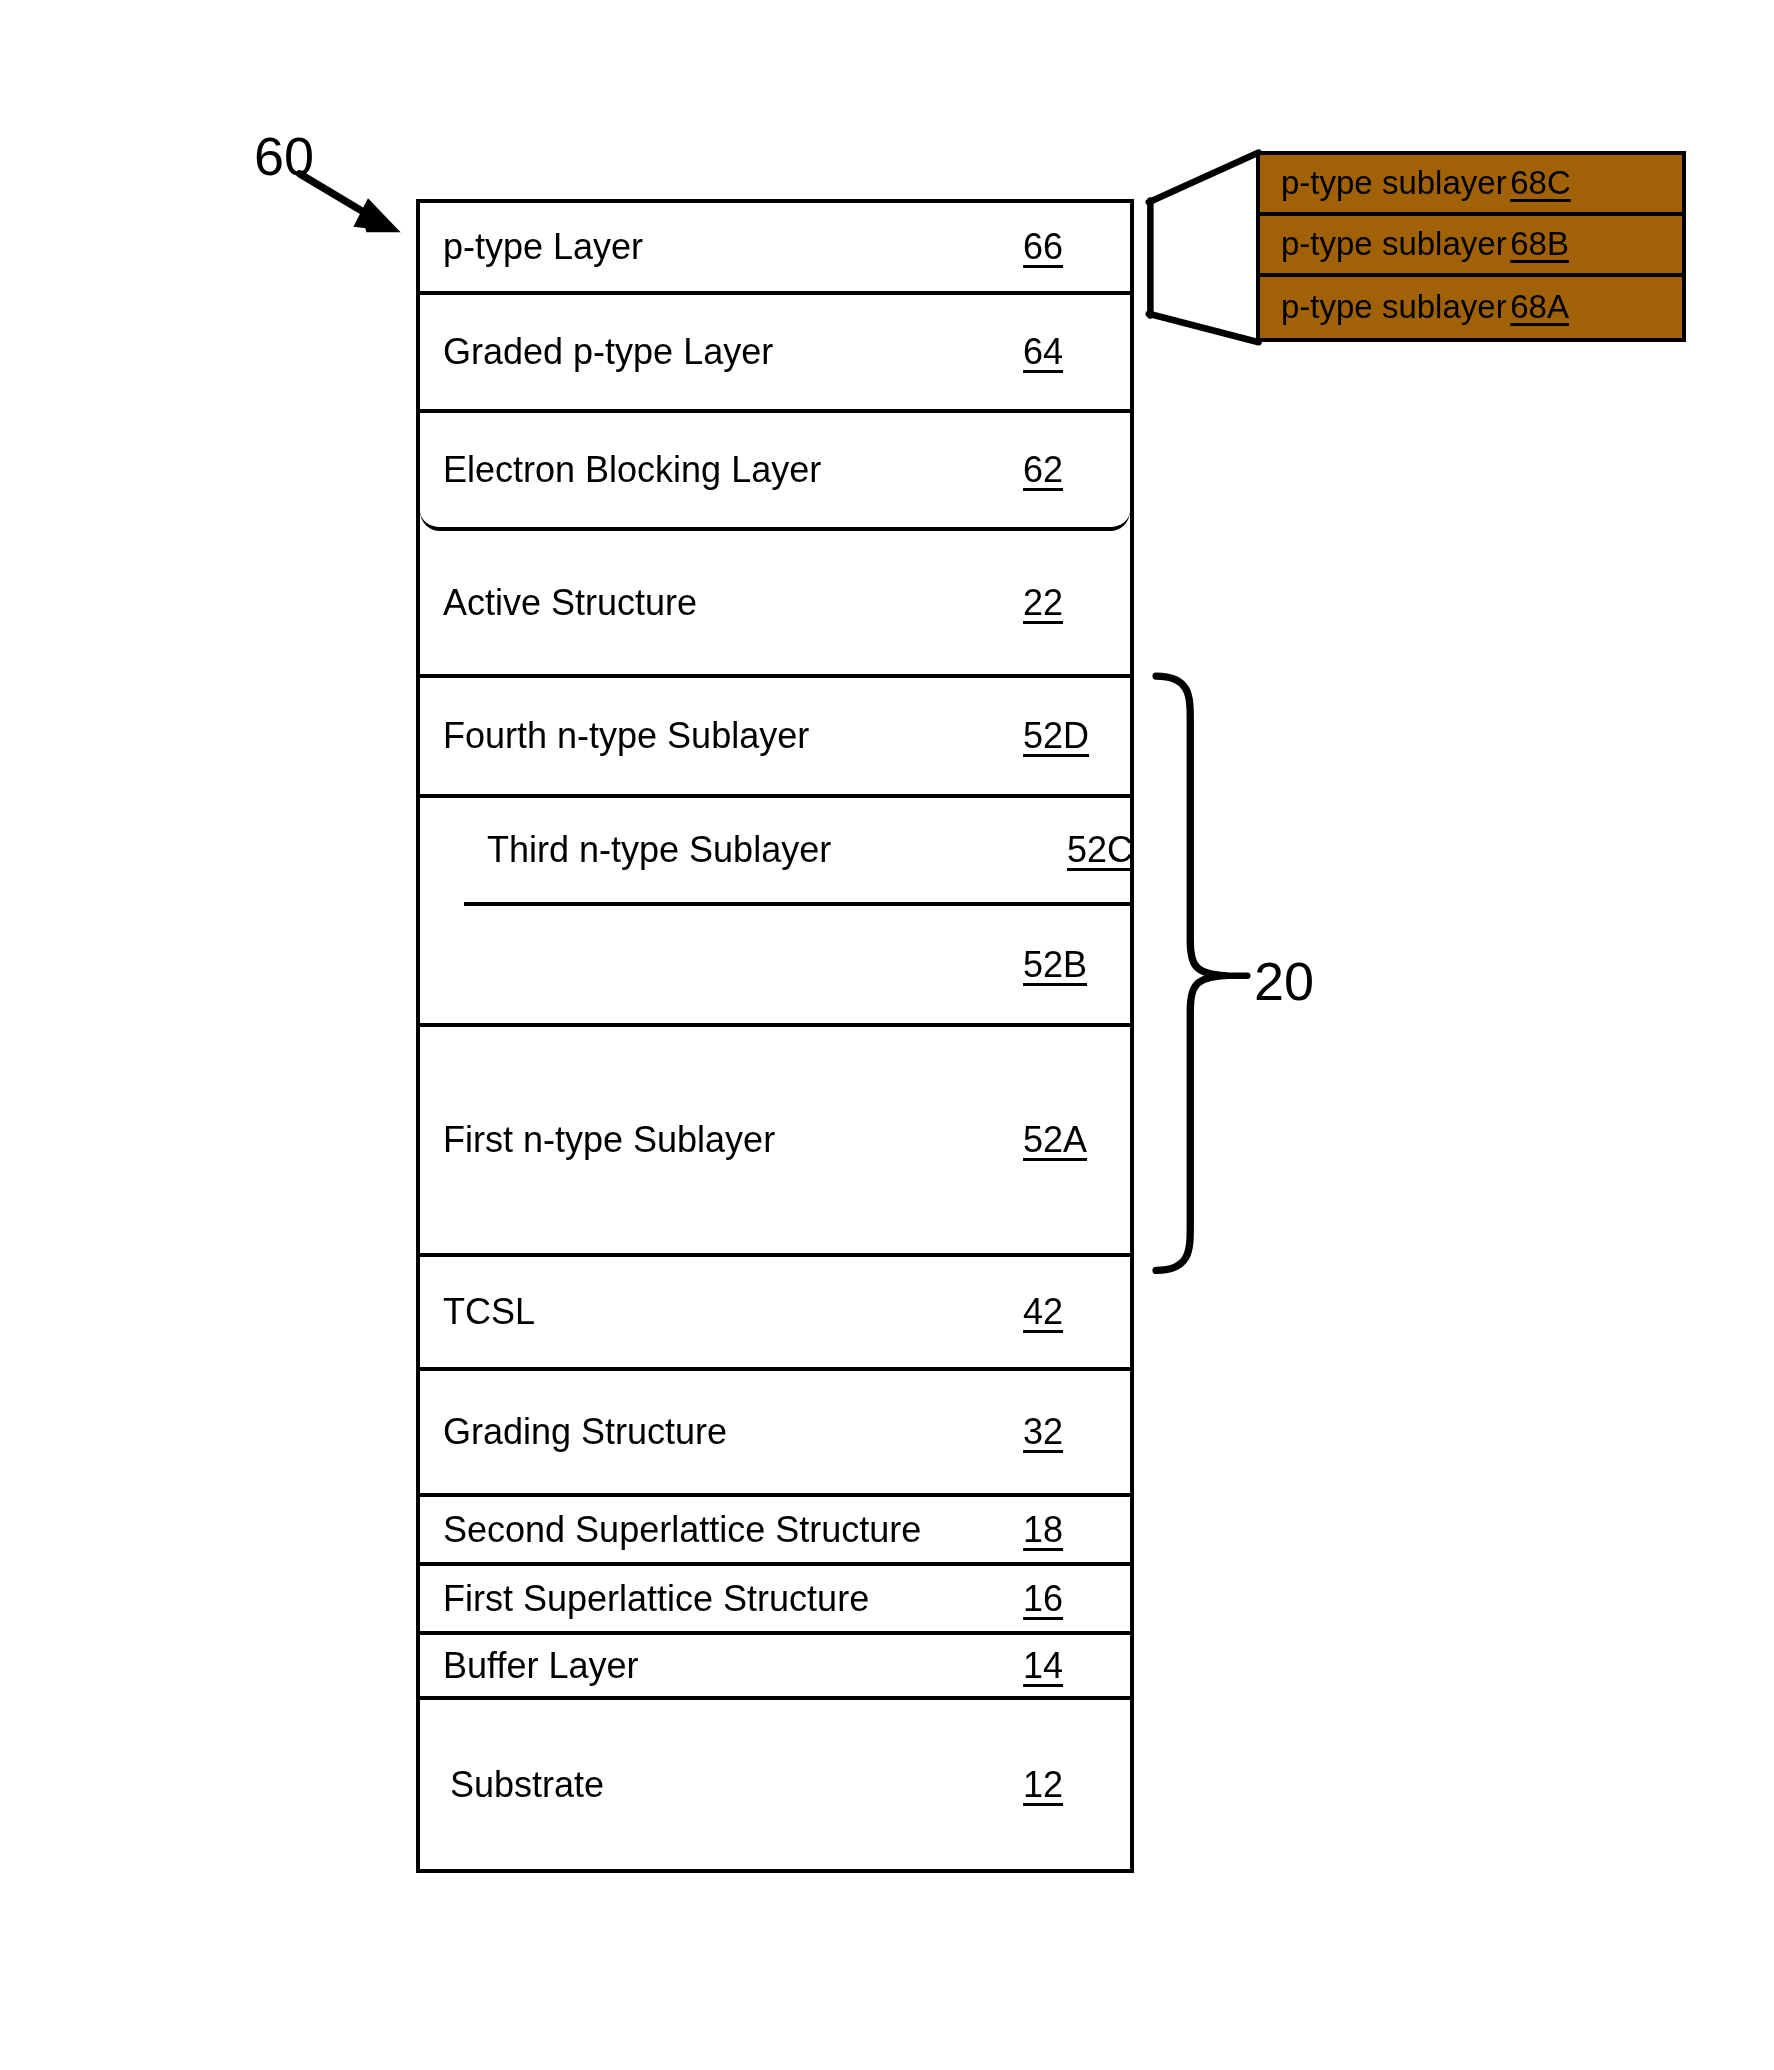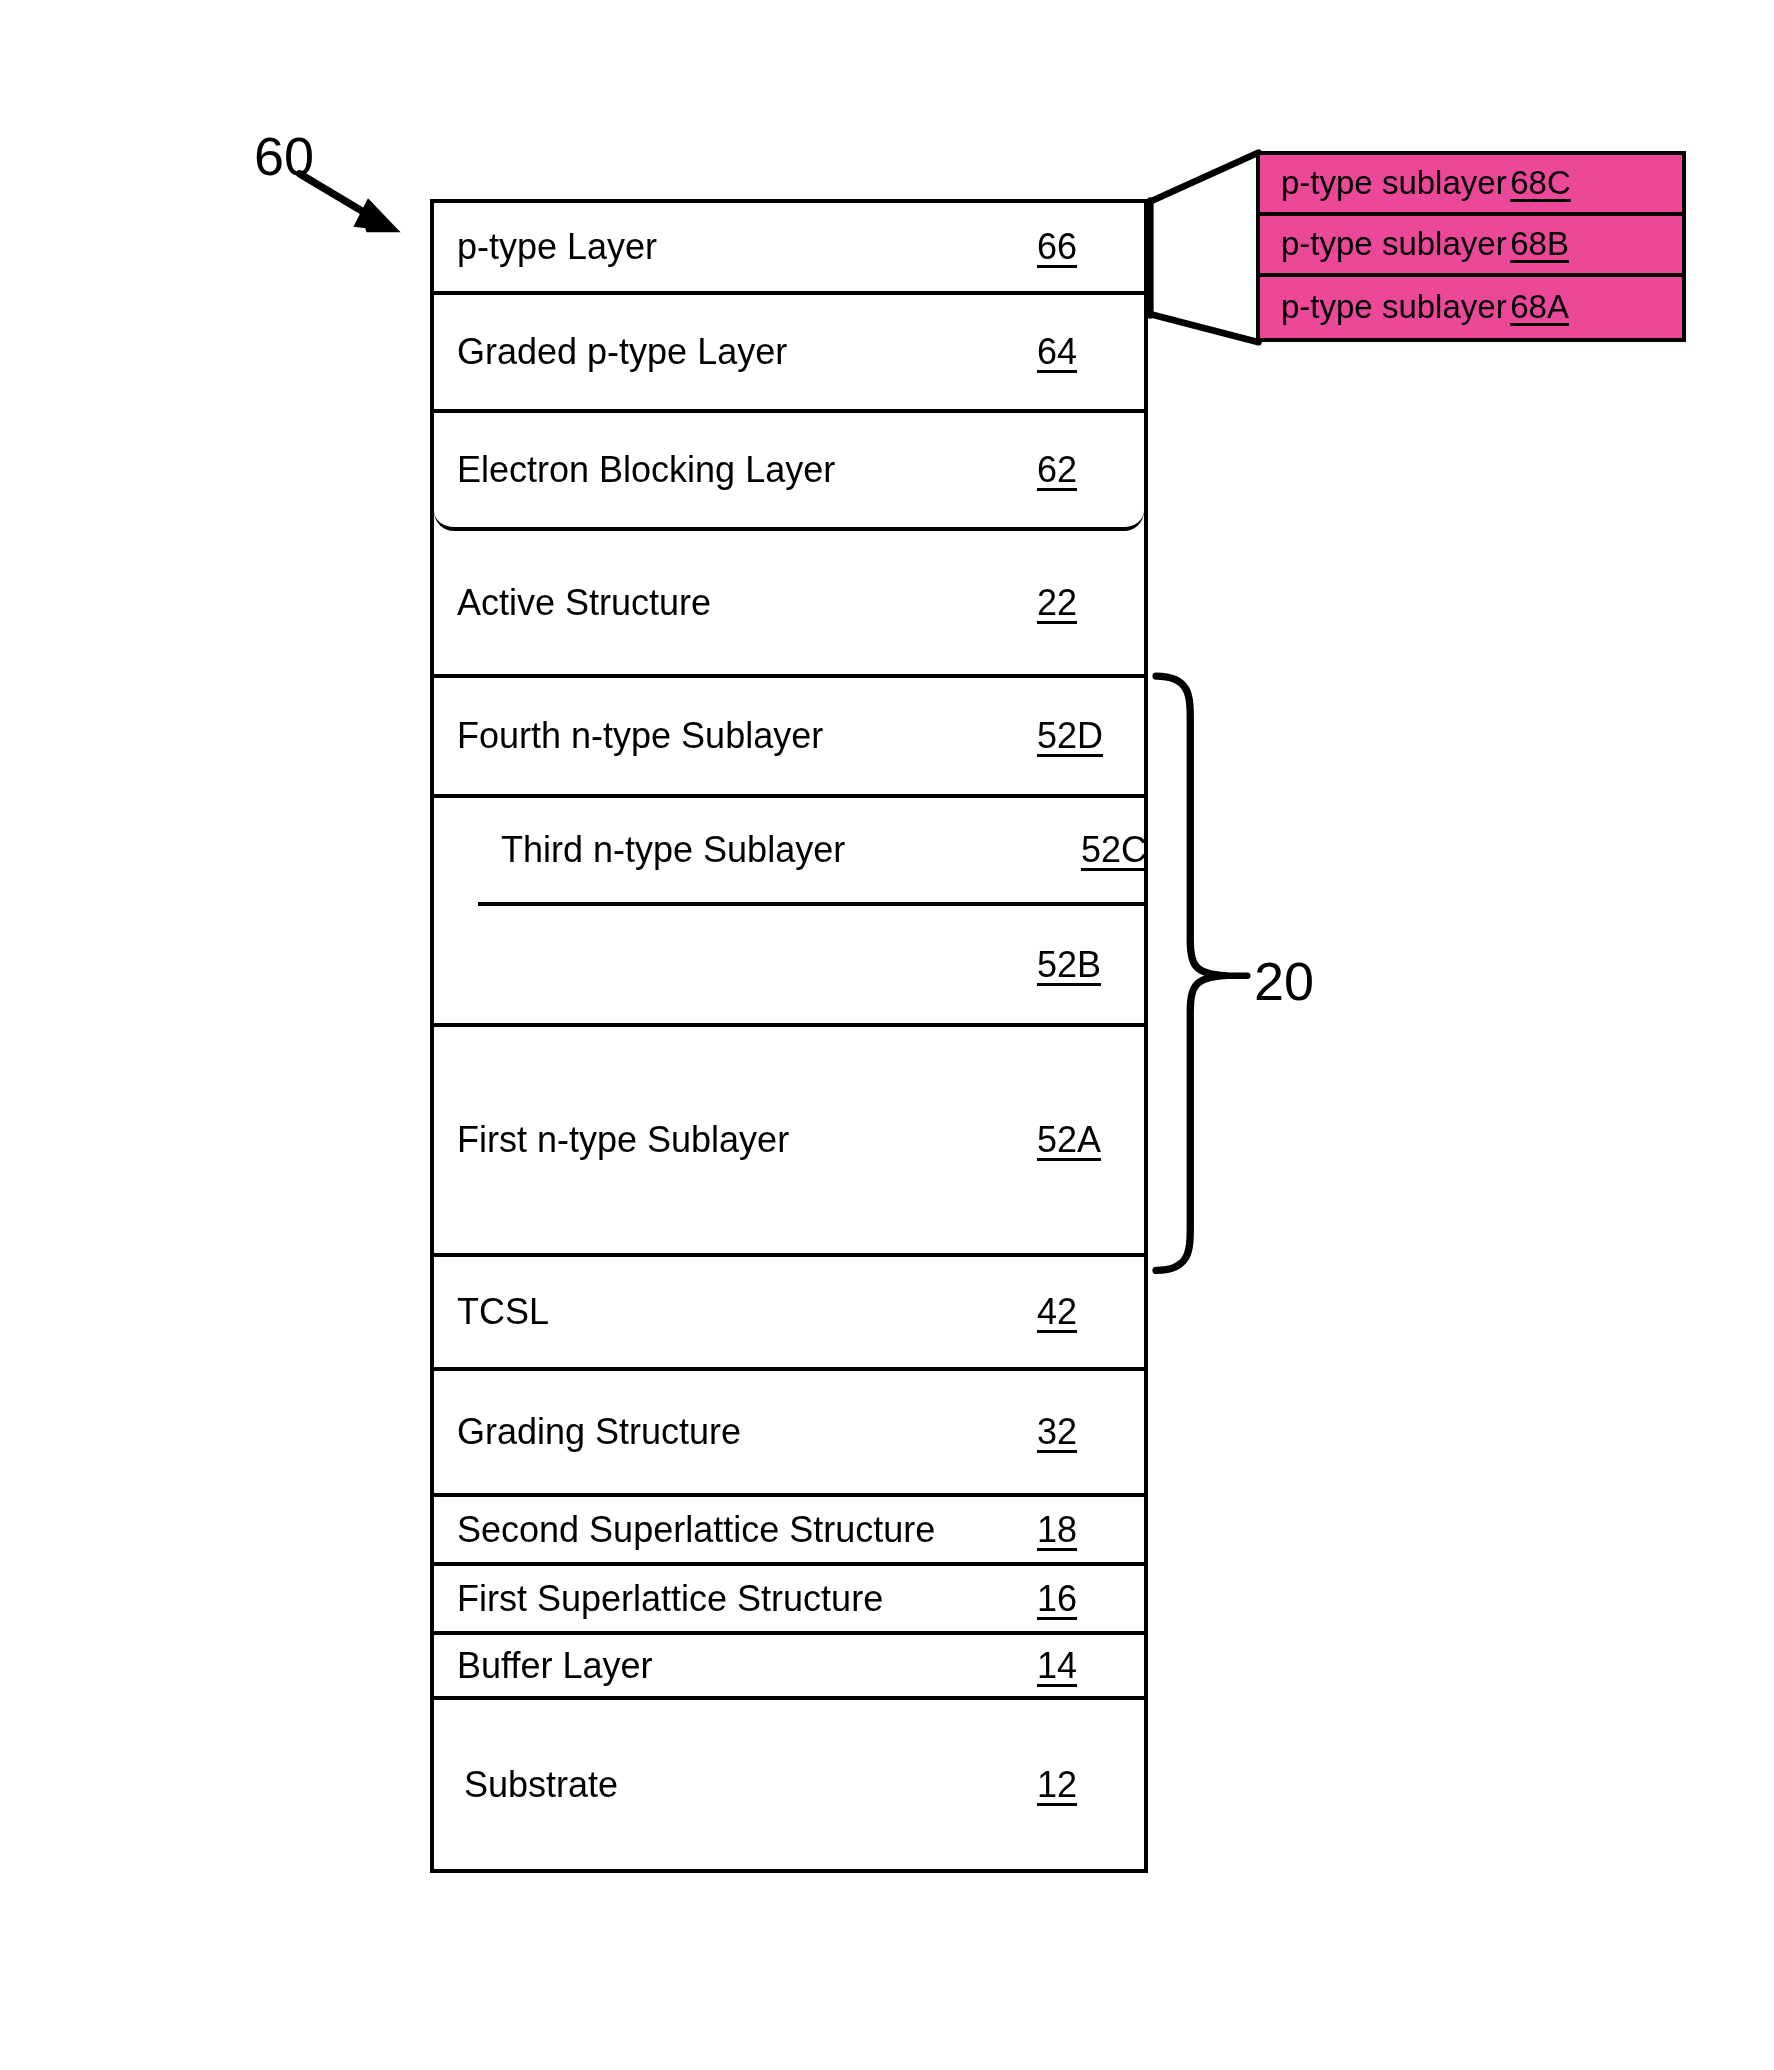--- a/index.html
+++ b/index.html
@@ -16,21 +16,21 @@
     position: relative;
     width: 1774px;
     height: 2071px;
     background: #ffffff;
     overflow: hidden;
   }
 
   
   .stack {
     position: absolute;
-    left: 430px;
+    left: 416px;
     top: 199px;
     width: 718px;
     border: 4.1px solid #000;
     box-sizing: border-box;
     background: #fff;
   }
   .layer-row {
     position: relative;
     display: flex;
     align-items: center;
@@ -61,21 +61,21 @@
   }
 
   
   .callout {
     position: absolute;
     left: 1256px;
     top: 151px;
     width: 430px;
     border: 4.1px solid #000;
     box-sizing: border-box;
-    background: #ec4899;
+    background: #a16207;
   }
   .callout-row {
     height: 61px;
     display: flex;
     align-items: center;
     justify-content: flex-start;
     border-bottom: 4.9px solid #000;
     box-sizing: border-box;
     padding-left: 21px;
   }

